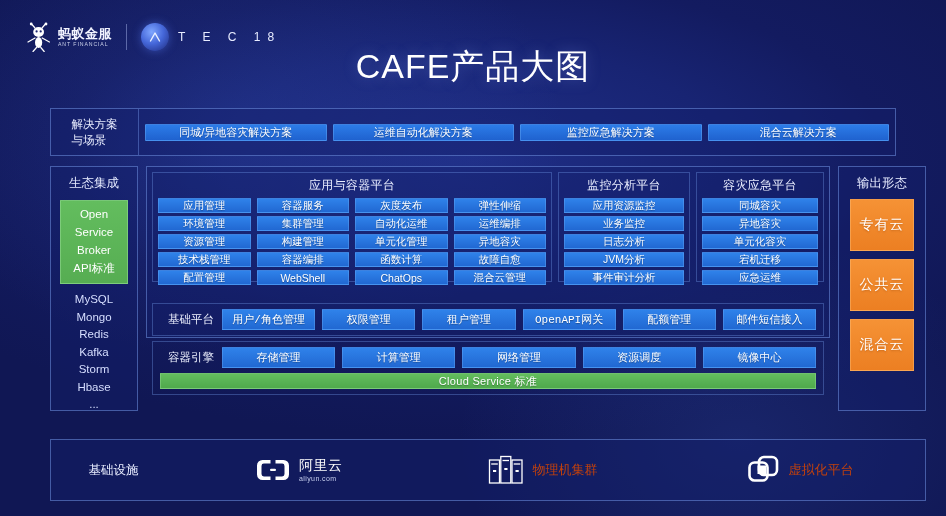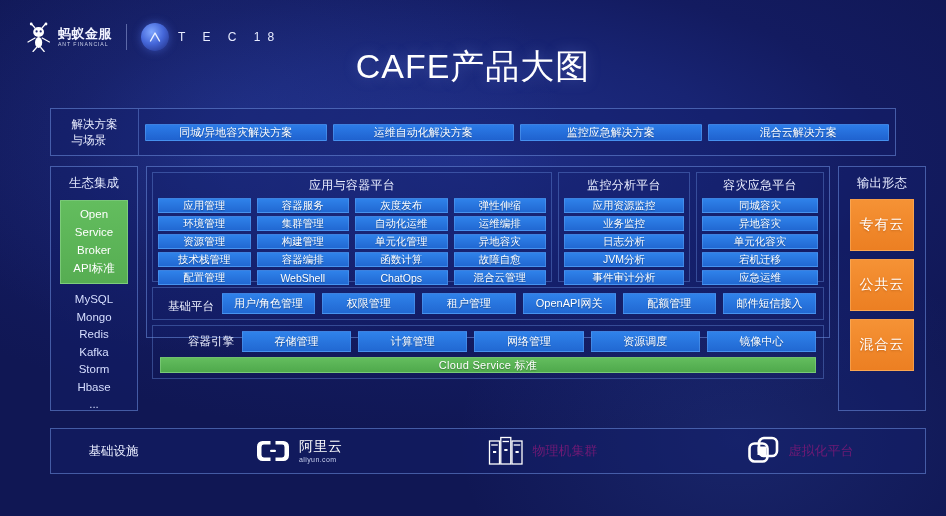--- a/index.html
+++ b/index.html
@@ -109,27 +109,27 @@
     border: 1px solid rgba(125,190,255,.30);
     color:#ffffff; font-size: 10.5px;
     height: 15px; display:flex; align-items:center; justify-content:center;
     border-radius:0; text-shadow: 0 1px 1px rgba(0,0,0,.3);
     white-space: nowrap;
   }
   #g-app  { flex: 0 0 400px; }
   #g-mon  { flex: 0 0 132px; }
   #g-dr   { flex: 1; }
 
-  .row-strip { border: 1px solid rgba(110,150,230,.38); margin-top: 5px; display:flex; align-items:flex-end; padding: 5px 7px; }
+  .row-strip { border: 1px solid rgba(110,150,230,.38); margin-top: 21px; display:flex; align-items:center; padding: 5px 7px; font-family: Liberation Mono, monospace; }
   .strip-label { width: 62px; font-size: 11.5px; color:#eef1ff; text-align:center; flex:0 0 62px; }
   .strip-cells { flex:1; display:flex; gap: 7px; }
   .strip-cells .cell { flex:1; height: 21px; font-size: 11px; }
   #base-strip { height: 40px; }
   #engine-wrap { border: 1px solid rgba(110,150,230,.38); margin-top: 5px; padding: 5px 7px 5px; }
-  #engine-row { display:flex; align-items:center;margin-left:20px; }
+  #engine-row { display:flex; align-items:center; }
   .cloud-provider {
     margin-top: 5px; height: 16px;
     background: linear-gradient(180deg,#63bd5e 0%, #4fa94c 100%);
     border: 1px solid rgba(150,220,150,.45);
     display:flex; align-items:center; justify-content:center;
     font-size: 11px; color:#ffffff; letter-spacing:.3px;
     text-shadow: 0 1px 1px rgba(0,0,0,.28);
   }
 
   
@@ -139,28 +139,28 @@
     background: linear-gradient(180deg,#f59235 0%, #ec7f22 100%);
     border: 1px solid rgba(255,190,120,.45);
     height: 52px; margin: 0 5px 8px;
     display:flex; align-items:center; justify-content:center;
     color:#ffffff; font-size: 14px; letter-spacing:1px;
     text-shadow: 0 1px 2px rgba(120,50,0,.35);
   }
   .cloud-box:last-child { margin-bottom: 0; }
 
   
-  #infra { left: 50px; top: 428px; width: 876px; height: 46px; display:flex; align-items:center; }
+  #infra { left: 50px; top: 439px; width: 876px; height: 62px; display:flex; align-items:center; }
   .infra-label { width: 125px; text-align:center; font-size: 12.5px; color:#e9edff; }
   .infra-items { flex:1; display:flex; align-items:center; }
   .infra-item { display:flex; align-items:center; gap: 9px; }
   #infra-aliyun { margin-left: 80px; }
   #infra-phys  { margin-left: 145px; }
   #infra-virt  { margin-left: 150px; }
-  .infra-text { font-size: 13px; color:#701a75; }
+  .infra-text { font-size: 13px; color:#c2410c; }
   .aliyun-text { display:flex; flex-direction:column; line-height:1.05; }
   .aliyun-cn { font-size: 14px; color:#ffffff; letter-spacing:.5px; }
   .aliyun-en { font-size: 7px; color:#c7cfee; letter-spacing:.4px; margin-top:2px; }
 </style>
 </head>
 <body>
 
 <div class="glow-a"></div>
 <div class="glow-b"></div>
 

